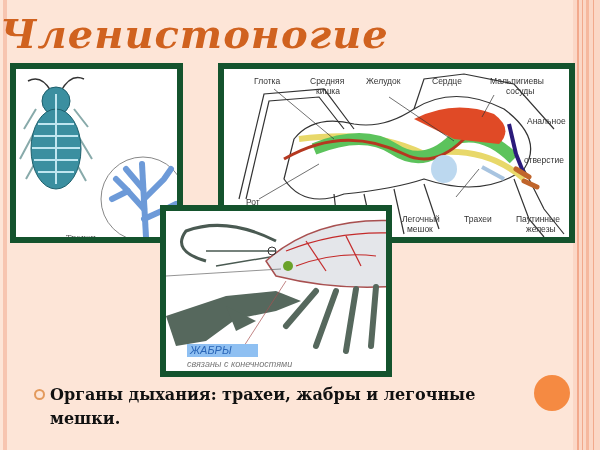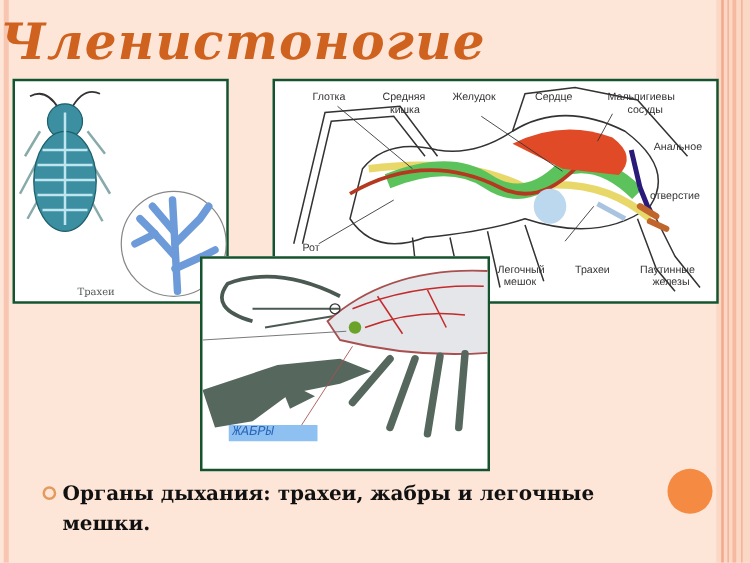--- a/index.html
+++ b/index.html
@@ -1,24 +1,24 @@
 <!DOCTYPE html>
 <html><head>
 <meta charset="utf-8">
 <style>
   html,body{margin:0;padding:0;}
   body{width:600px;height:450px;position:relative;overflow:hidden;background:#fde5d7;font-family:"Liberation Sans",sans-serif;}
   .left-stripe{position:absolute;left:3px;top:0;width:4px;height:450px;background:#f7c5b0;}
   .right-band{position:absolute;left:573px;top:0;width:27px;height:450px;background:#fbd7c6;}
   .right-band .s{position:absolute;top:0;height:450px;}
   .title{position:absolute;left:0;top:10px;width:492px;font-family:"DejaVu Serif",serif;font-style:italic;font-weight:bold;font-size:40px;color:#d0621f;letter-spacing:1px;}
-  .panel{position:absolute;background:#fff;border:2px solid #14532d;box-sizing:border-box;overflow:hidden;}
+  .panel{position:absolute;background:#fff;border:6px solid #14532d;box-sizing:border-box;overflow:hidden;}
   .p1{left:10px;top:63px;width:173px;height:180px;}
   .p2{left:218px;top:63px;width:357px;height:180px;}
-  .p3{left:160px;top:205px;width:232px;height:172px;font-family:Liberation Mono, monospace;}
+  .p3{left:160px;top:205px;width:232px;height:172px;}
   .lbl{position:absolute;font-size:8.5px;color:#333;text-align:center;line-height:10px;white-space:nowrap;}
   .trach-lbl{position:absolute;left:50px;top:164px;font-family:"DejaVu Serif",serif;font-size:8px;color:#555;}
   .gill-tag{position:absolute;left:21px;top:133px;width:68px;height:13px;background:#8fc0f2;color:#2a66b8;font-style:italic;font-size:11px;line-height:13px;padding-left:3px;}
   .gill-desc{position:absolute;left:21px;top:148px;font-style:italic;font-size:9px;line-height:10px;color:#777;}
   .bullet-dot{position:absolute;left:34px;top:389px;width:7px;height:7px;border:2px solid #e39a5c;border-radius:50%;}
   .bullet-text{position:absolute;left:50px;top:383px;width:500px;font-family:"DejaVu Serif",serif;font-weight:bold;font-size:16px;line-height:24px;color:#111;}
   .orange-circle{position:absolute;left:534px;top:375px;width:36px;height:36px;border-radius:50%;background:#f58a42;}
 </style>
 </head>
 <body>
@@ -122,18 +122,19 @@
       <line x1="150" y1="80" x2="120" y2="115"></line>
       <line x1="170" y1="80" x2="150" y2="135"></line>
       <line x1="190" y1="78" x2="180" y2="140"></line>
       <line x1="210" y1="76" x2="205" y2="135"></line>
     </g>
     <line x1="0" y1="65" x2="115" y2="58" stroke="#666" stroke-width="0.7"></line>
     <line x1="78" y1="135" x2="120" y2="70" stroke="#a85050" stroke-width="0.7"></line>
   </svg>
   <div class="gill-tag">ЖАБРЫ</div>
   <div class="gill-desc">
+    <div>связаны с конечностями</div>
   </div>
 </div>
 
 <div class="bullet-dot"></div>
 <div class="bullet-text">Органы дыхания: трахеи, жабры и легочные мешки.</div>
 <div class="orange-circle"></div>
 
 </body></html>

